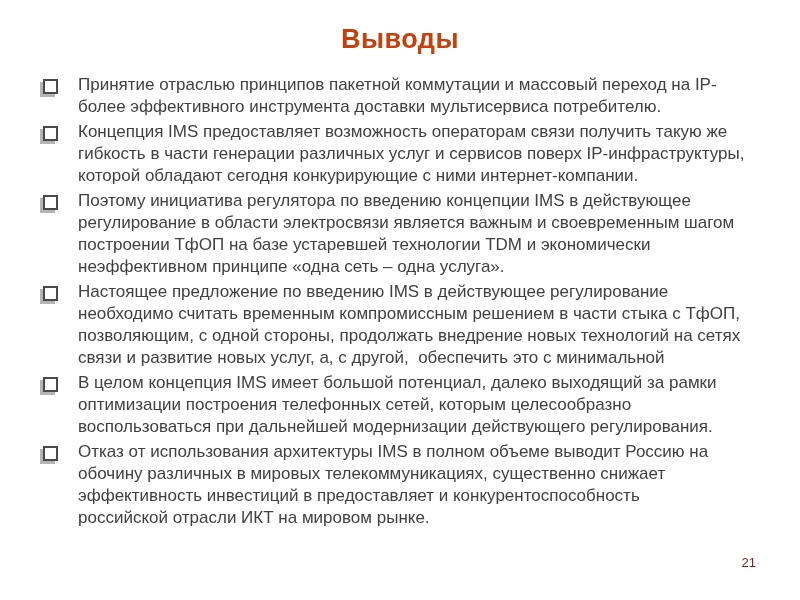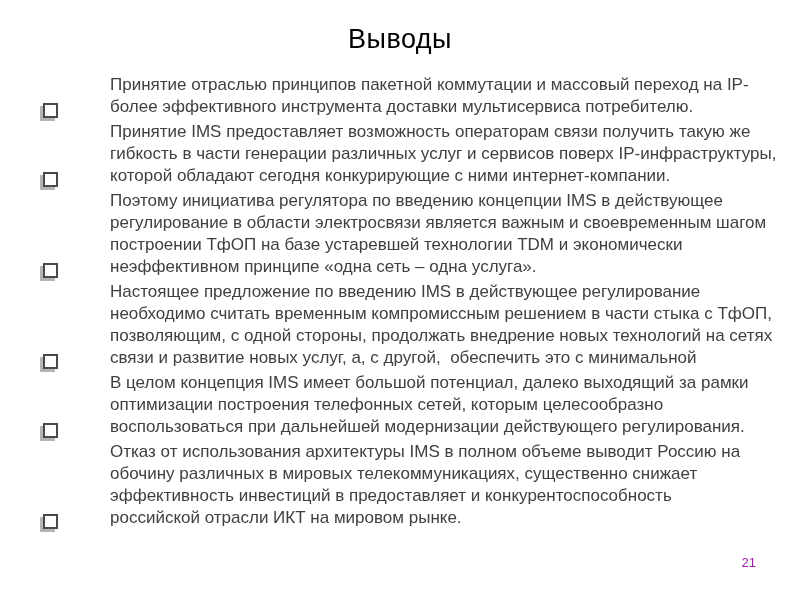--- a/index.html
+++ b/index.html
@@ -15,35 +15,34 @@
     overflow: hidden;
     font-family: "Liberation Sans", "DejaVu Sans", sans-serif;
   }
   .slide-title {
     position: absolute;
     top: 24px;
     left: 0;
     width: 100%;
     text-align: center;
     font-size: 27px;
-    font-weight: normal;
-    color: #000000;
+    font-weight: bold;
+    color: #c2410c;
     letter-spacing: 0.5px;
   }
   .bullet-list {
     position: absolute;
     left: 40px;
     top: 74px;
     right: 24px;
   }
   .bullet-item {
     display: flex;
-    align-items: flex-end;
+    align-items: flex-start;
     margin-bottom: 3px;
-    gap: 32px;
   }
   .bullet-glyph-col {
     flex: 0 0 38px;
     padding-top: 5px;
   }
   .bullet-glyph {
     display: block;
     width: 11px;
     height: 11px;
     margin-left: 3px;
@@ -58,21 +57,21 @@
     line-height: 22px;
   }
   .line {
     white-space: pre;
   }
   .page-number {
     position: absolute;
     right: 44px;
     top: 555px;
     font-size: 13px;
-    color: #a21caf;
+    color: #7f1d1d;
   }
 </style>
 </head>
 <body>
 
 <div class="slide">
   <div class="slide-title">Выводы</div>
 
   <div class="bullet-list">
   <div class="bullet-item">
@@ -83,21 +82,21 @@
           <div class="line">Принятие отраслью принципов пакетной коммутации и массовый переход на IP-</div>
           <div class="line">более эффективного инструмента доставки мультисервиса потребителю.</div>
         </div>
   </div>
 
   <div class="bullet-item">
     <div class="bullet-glyph-col">
       <span class="bullet-glyph"></span>
     </div>
     <div class="bullet-text">
-          <div class="line">Принятие IMS предоставляет возможность операторам связи получить такую же</div>
+          <div class="line">Концепция IMS предоставляет возможность операторам связи получить такую же</div>
           <div class="line">гибкость в части генерации различных услуг и сервисов поверх IP-инфраструктуры,</div>
           <div class="line">которой обладают сегодня конкурирующие с ними интернет-компании.</div>
         </div>
   </div>
 
   <div class="bullet-item">
     <div class="bullet-glyph-col">
       <span class="bullet-glyph"></span>
     </div>
     <div class="bullet-text">

